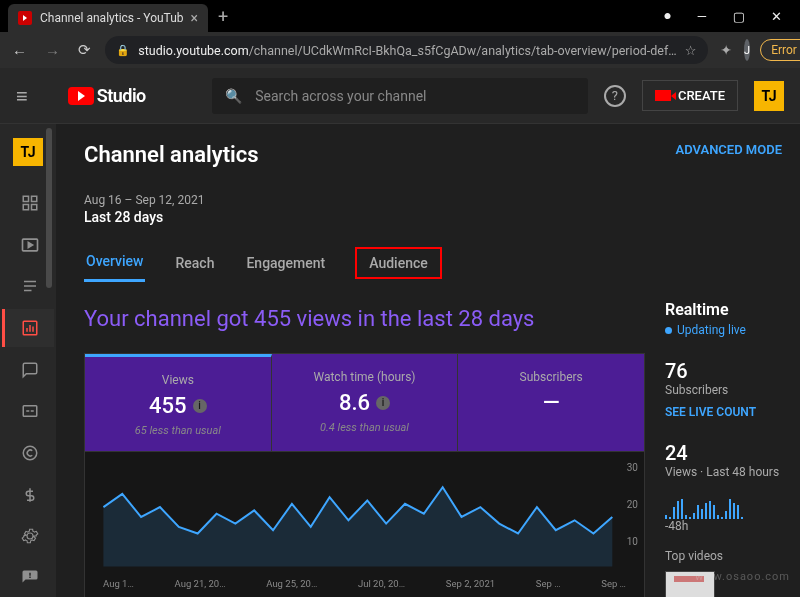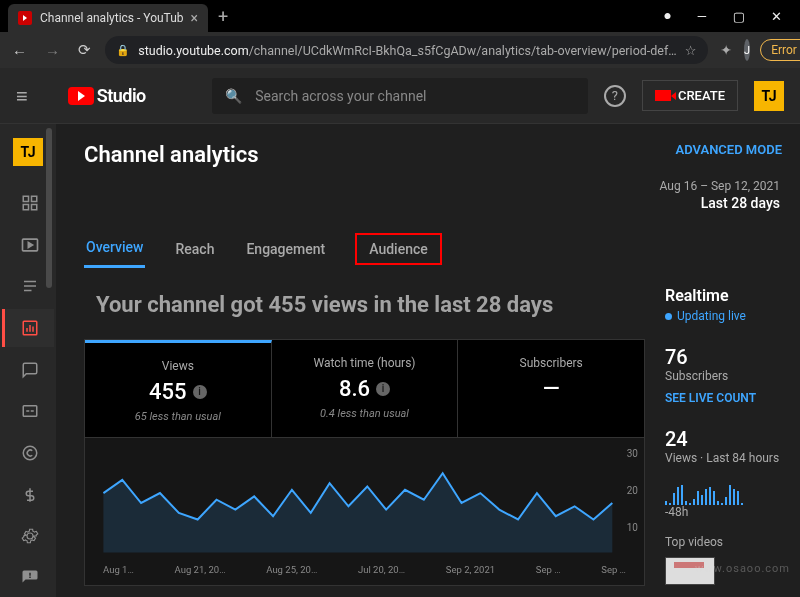--- a/index.html
+++ b/index.html
@@ -40,30 +40,30 @@
 .main { display: flex; height: calc(100% - 124px); }
 .sidebar { width: 56px; background: #282828; display: flex; flex-direction: column; align-items: center; padding-top: 14px; gap: 4px; }
 .tj-small { width: 30px; height: 30px; background: #f7b500; color: #000; font-weight: 700; font-size: 14px; display: flex; align-items: center; justify-content: center; margin-bottom: 14px; }
 .sideitem { width: 52px; height: 40px; display: flex; align-items: center; justify-content: center; color: #909090; font-size: 17px; border-left: 3px solid transparent; }
 .sideitem.active { color: #ff4e45; border-left-color: #ff4e45; background: rgba(255,255,255,0.03); }
 .scrollind { position: absolute; left: 46px; top: 128px; width: 6px; height: 160px; background: #4a4a4a; border-radius: 3px; }
 .content { flex: 1; padding: 18px 0 0 28px; position: relative; overflow: hidden; background: #1f1f1f; }
 .header-row { display: flex; justify-content: space-between; padding-right: 18px; }
 .pagetitle { color: #fff; font-size: 22px; font-weight: 600; }
 .adv { color: #3ea6ff; font-size: 13px; font-weight: 600; }
-.daterange { text-align: right; color: #aaa; font-size: 12px; margin-top: 12px; padding-right: 20px; }
+.daterange { text-align: left; color: #aaa; font-size: 12px; margin-top: 26px; padding-right: 30px; }
 .daterange .period { color: #fff; font-size: 14px; font-weight: 500; margin-top: 2px; }
 .tabsrow { display: flex; gap: 28px; margin-top: 18px; font-size: 14px; align-items: center; }
 .ctab { color: #aaa; padding: 10px 2px; font-weight: 500; }
 .ctab.active { color: #3ea6ff; border-bottom: 3px solid #3ea6ff; }
 .highlight { border: 2.5px solid #ff0000; padding: 6px 12px; }
 .body-row { display: flex; gap: 20px; margin-top: 18px; }
 .maincol { flex: 1; }
-.headline { color: #a3a3a3; font-size: 22px; font-weight: 700; margin: 6px 0 22px 12px; }
-.statcards { display: flex; background: #000000; border: 1px solid #333; }
+.headline { color: #8b5cf6; font-size: 22px; font-weight: 400; margin: 6px 0 22px 0; }
+.statcards { display: flex; background: #4c1d95; border: 1px solid #333; }
 .statcard { flex: 1; text-align: center; padding: 16px 8px 14px; border-right: 1px solid #333; }
 .statcard:first-child { border-top: 3px solid #3ea6ff; }
 .statcard:last-child { border-right: none; }
 .stat-label { color: #aaa; font-size: 12px; margin-bottom: 6px; }
 .stat-val { color: #fff; font-size: 22px; font-weight: 500; display: flex; justify-content: center; align-items: center; gap: 6px; }
 .info-dot { width: 14px; height: 14px; border-radius: 50%; background: #666; color: #161616; font-size: 10px; display: inline-flex; align-items: center; justify-content: center; }
 .stat-sub { color: #888; font-size: 11px; font-style: italic; margin-top: 6px; }
 .chart { background: #161616; border: 1px solid #333; border-top: none; padding: 10px 14px 2px; height: 148px; position: relative; }
 .chart svg { width: 100%; height: 110px; }
 .ylabels { position: absolute; right: 6px; top: 10px; font-size: 10px; color: #888; display: flex; flex-direction: column; gap: 26px; text-align: left; }
@@ -73,21 +73,21 @@
 .updating { display: flex; align-items: center; gap: 5px; color: #3ea6ff; font-size: 12px; margin-top: 4px; }
 .updating::before { content: ""; width: 7px; height: 7px; border-radius: 50%; background: #3ea6ff; }
 .rt-num { color: #fff; font-size: 20px; font-weight: 500; margin-top: 22px; }
 .rt-sub { color: #aaa; font-size: 12px; }
 .rt-link { color: #3ea6ff; font-size: 12px; font-weight: 600; margin-top: 8px; }
 .sparkbars { display: flex; align-items: flex-end; gap: 2px; height: 30px; margin-top: 10px; }
 .sparkbars span { width: 2px; background: #3ea6ff; }
 .topvid { color: #aaa; font-size: 12px; margin-top: 16px; }
 .thumb { width: 50px; height: 28px; background: #ddd; margin-top: 8px; border: 1px solid #444; position: relative; }
 .thumb::after { content: ""; position: absolute; left: 8px; top: 4px; width: 30px; height: 6px; background: #c77; }
-.watermark { position: fixed; bottom: 22px; right: 10px; color: rgba(220,220,220,0.3); font-size: 11px; letter-spacing: 1px; pointer-events: none; }
+.watermark { position: fixed; bottom: 14px; right: 10px; color: rgba(220,220,220,0.3); font-size: 11px; letter-spacing: 1px; pointer-events: none; }
 </style>
 </head>
 <body>
 
 <div class="titlebar">
   <div class="tabs">
     <div class="tab">
       <span class="favicon"></span>
       <span class="tab-title">Channel analytics - YouTube Stu</span>
       <span class="tab-close">×</span>
@@ -270,21 +270,21 @@
         </div>
       </div>
 
       <div class="rightcol">
         <div class="rt-title">Realtime</div>
         <div class="updating">Updating live</div>
         <div class="rt-num">76</div>
         <div class="rt-sub">Subscribers</div>
         <div class="rt-link">SEE LIVE COUNT</div>
         <div class="rt-num">24</div>
-        <div class="rt-sub">Views · Last 84 hours</div>
+        <div class="rt-sub">Views · Last 48 hours</div>
         <div class="sparkbars" id="spark">
             <span style="height: 4px;"></span>
             <span style="height: 2px;"></span>
             <span style="height: 12px;"></span>
             <span style="height: 18px;"></span>
             <span style="height: 20px;"></span>
             <span style="height: 4px;"></span>
             <span style="height: 2px;"></span>
             <span style="height: 6px;"></span>
             <span style="height: 14px;"></span>

